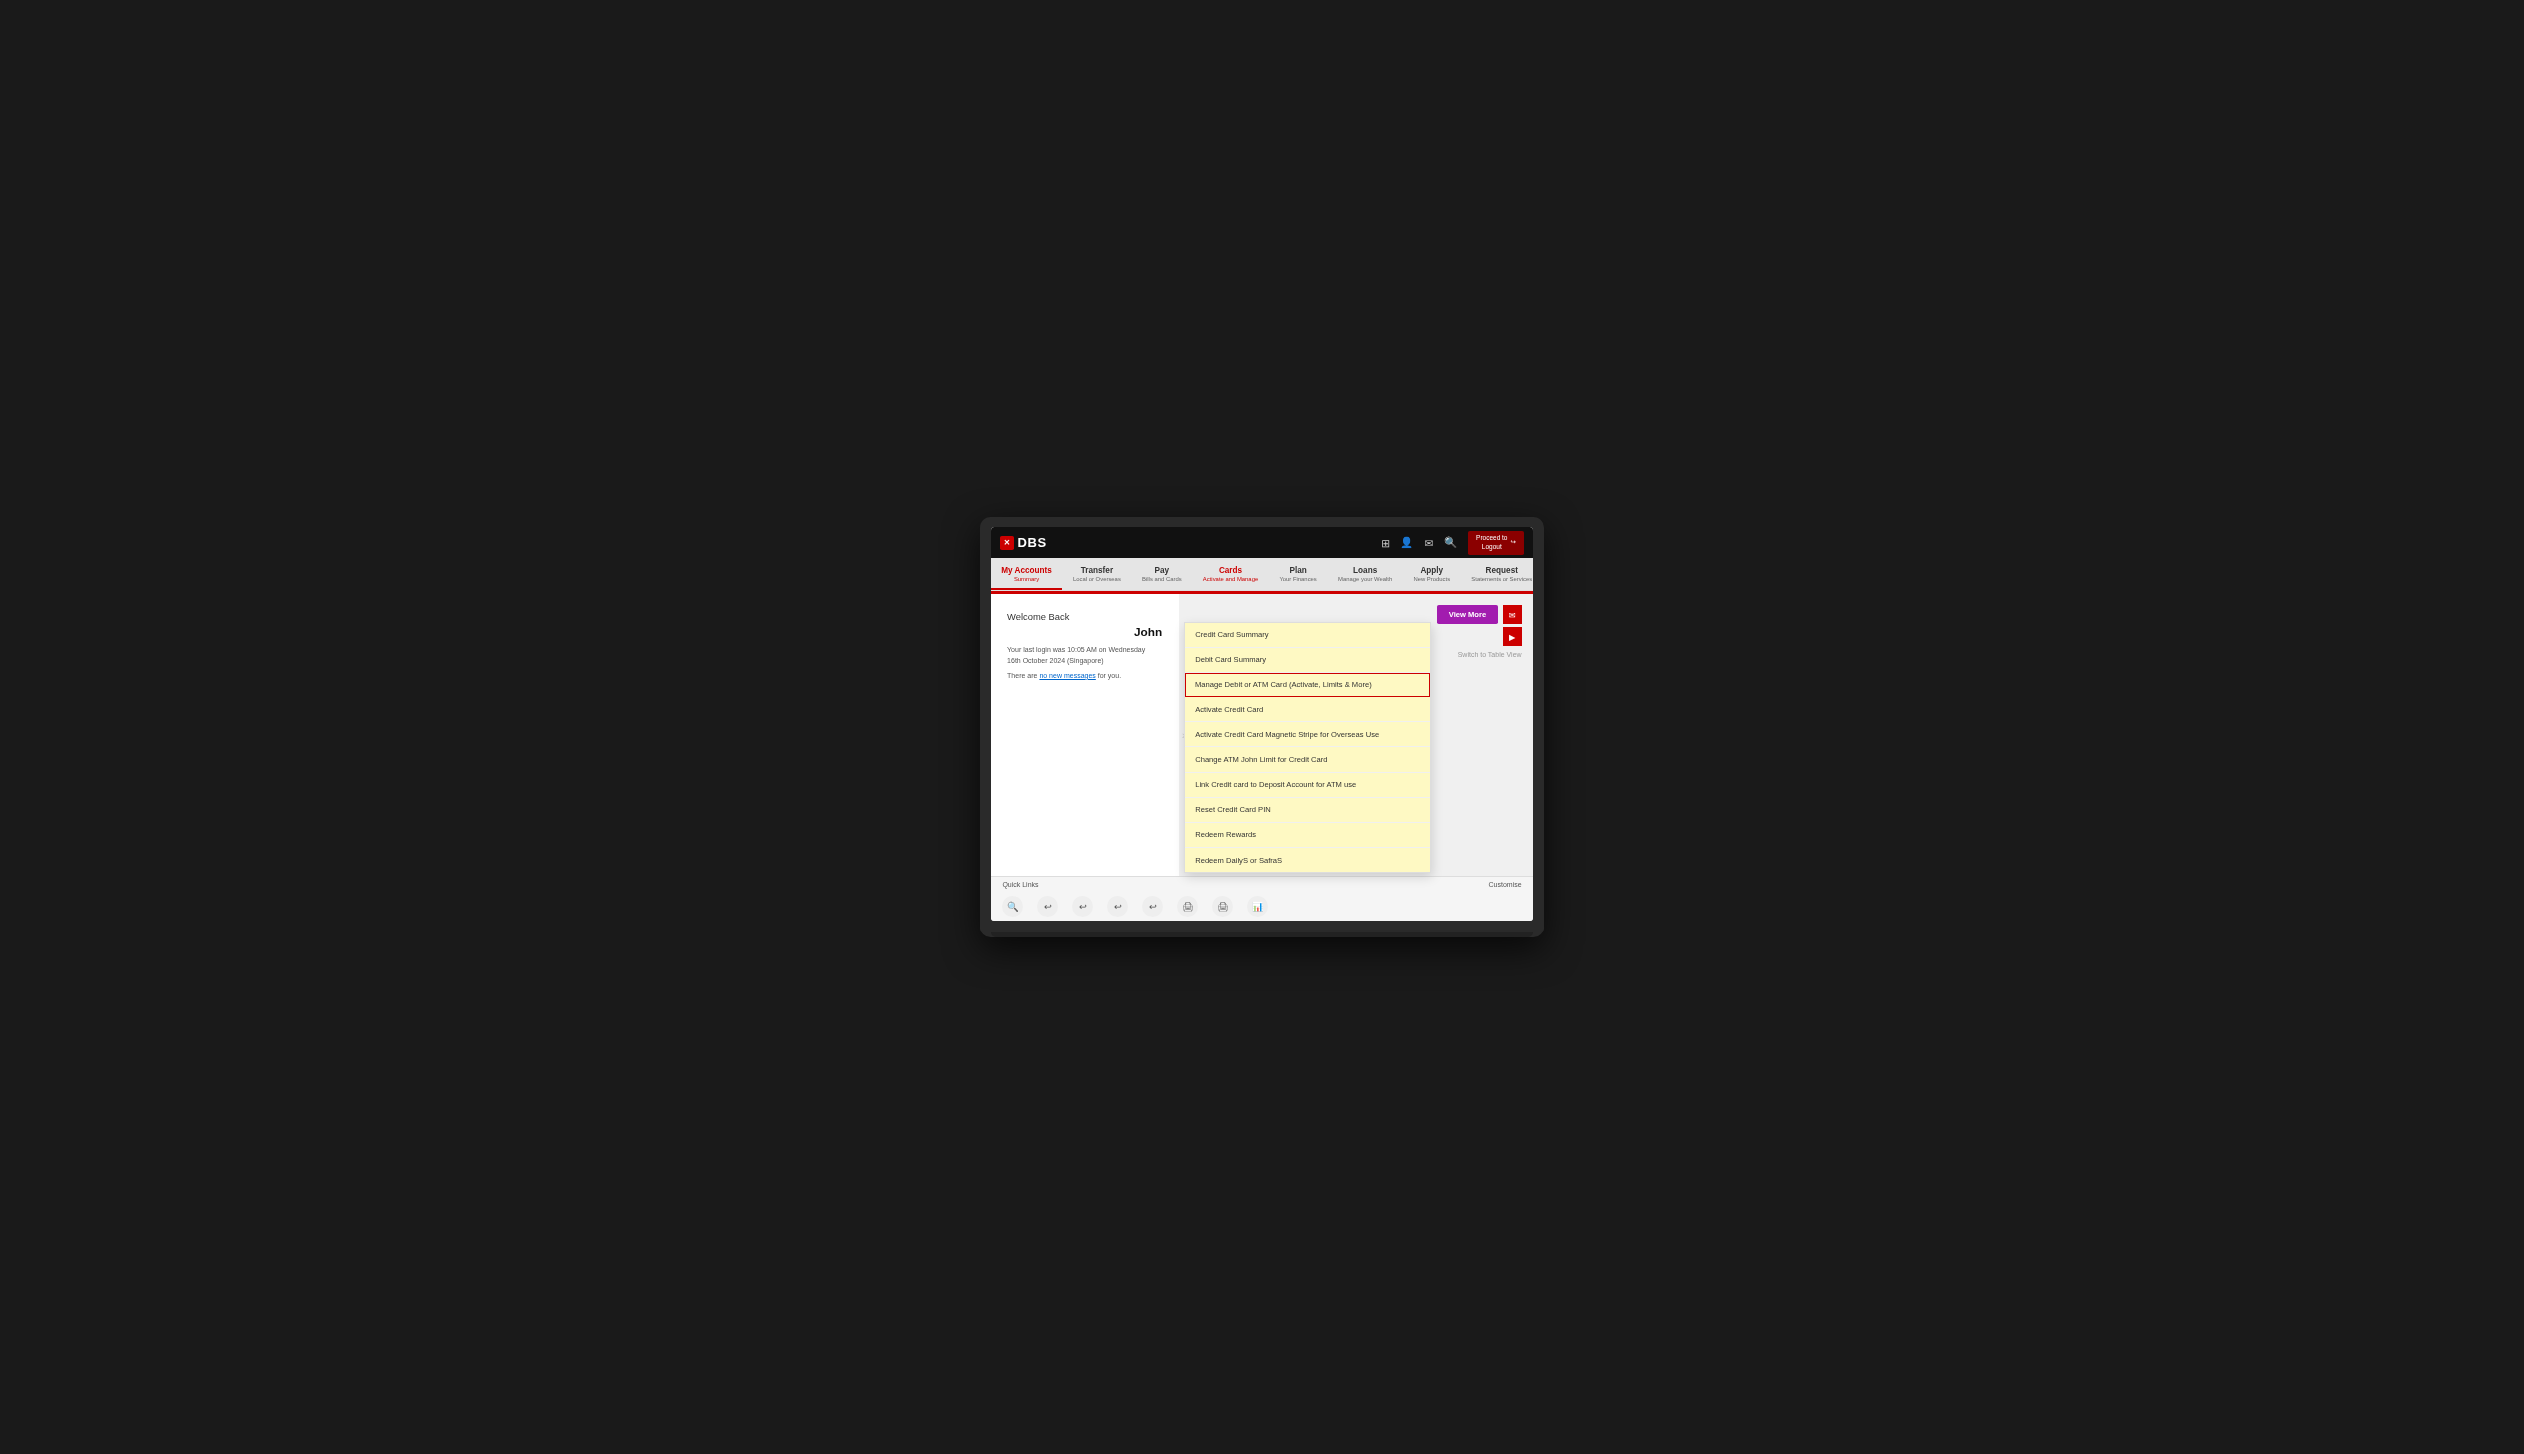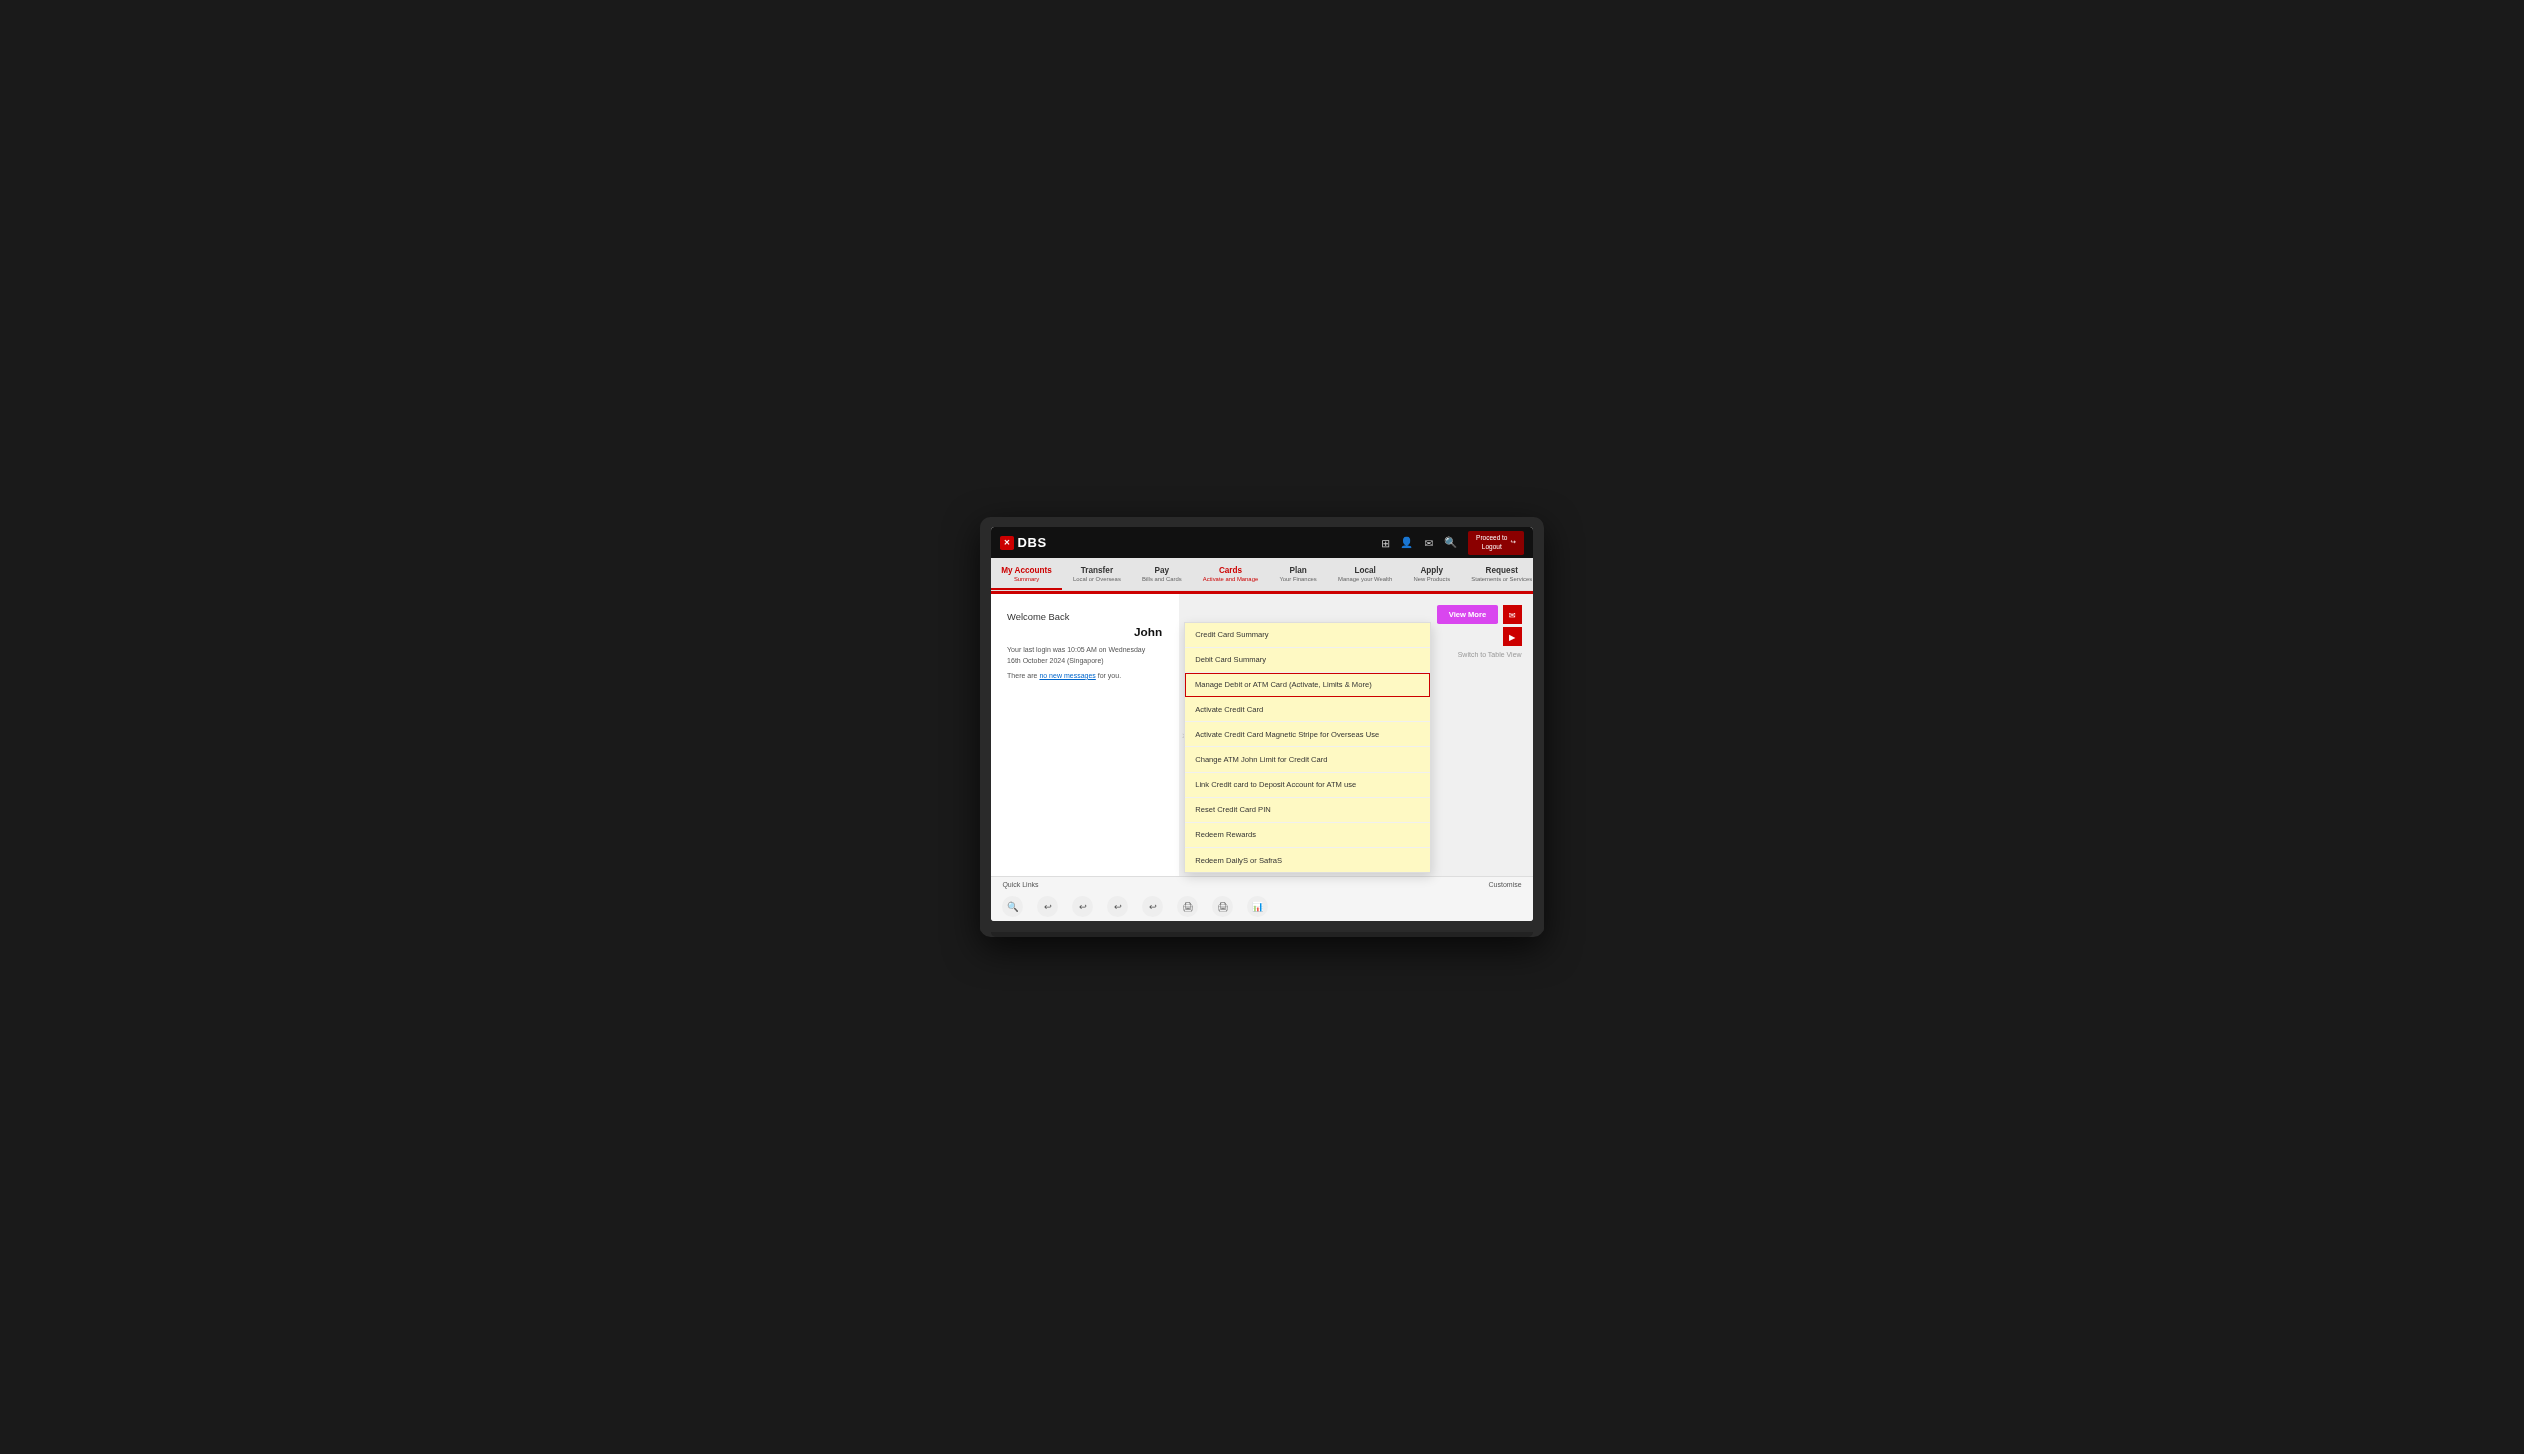--- a/index.html
+++ b/index.html
@@ -168,21 +168,21 @@
       text-decoration: underline;
       cursor: pointer;
     }
     
     .right-panel {
       flex: 1;
       padding: 11.8px 11.8px 11.8px 11.8px;
       position: relative;
     }
     .view-more-btn {
-      background: #d946ef;
+      background: #a21caf;
       color: #fff;
       padding: 4.7px 11.8px;
       font-size: 7.6px;
       font-weight: bold;
       border-radius: 1.8px;
       cursor: pointer;
     }
     .icon-btns {
       display: flex;
       flex-direction: column;
@@ -359,21 +359,21 @@
       </div>
       <div class="nav-item" style="color:#c00;">
         <span class="nav-item-main">Cards</span>
         <span class="nav-item-sub" style="color:#c00;">Activate and Manage</span>
       </div>
       <div class="nav-item">
         <span class="nav-item-main">Plan</span>
         <span class="nav-item-sub">Your Finances</span>
       </div>
       <div class="nav-item">
-        <span class="nav-item-main">Local</span>
+        <span class="nav-item-main">Loans</span>
         <span class="nav-item-sub">Manage your Wealth</span>
       </div>
       <div class="nav-item">
         <span class="nav-item-main">Apply</span>
         <span class="nav-item-sub">New Products</span>
       </div>
       <div class="nav-item">
         <span class="nav-item-main">Request</span>
         <span class="nav-item-sub">Statements or Services</span>
       </div>

